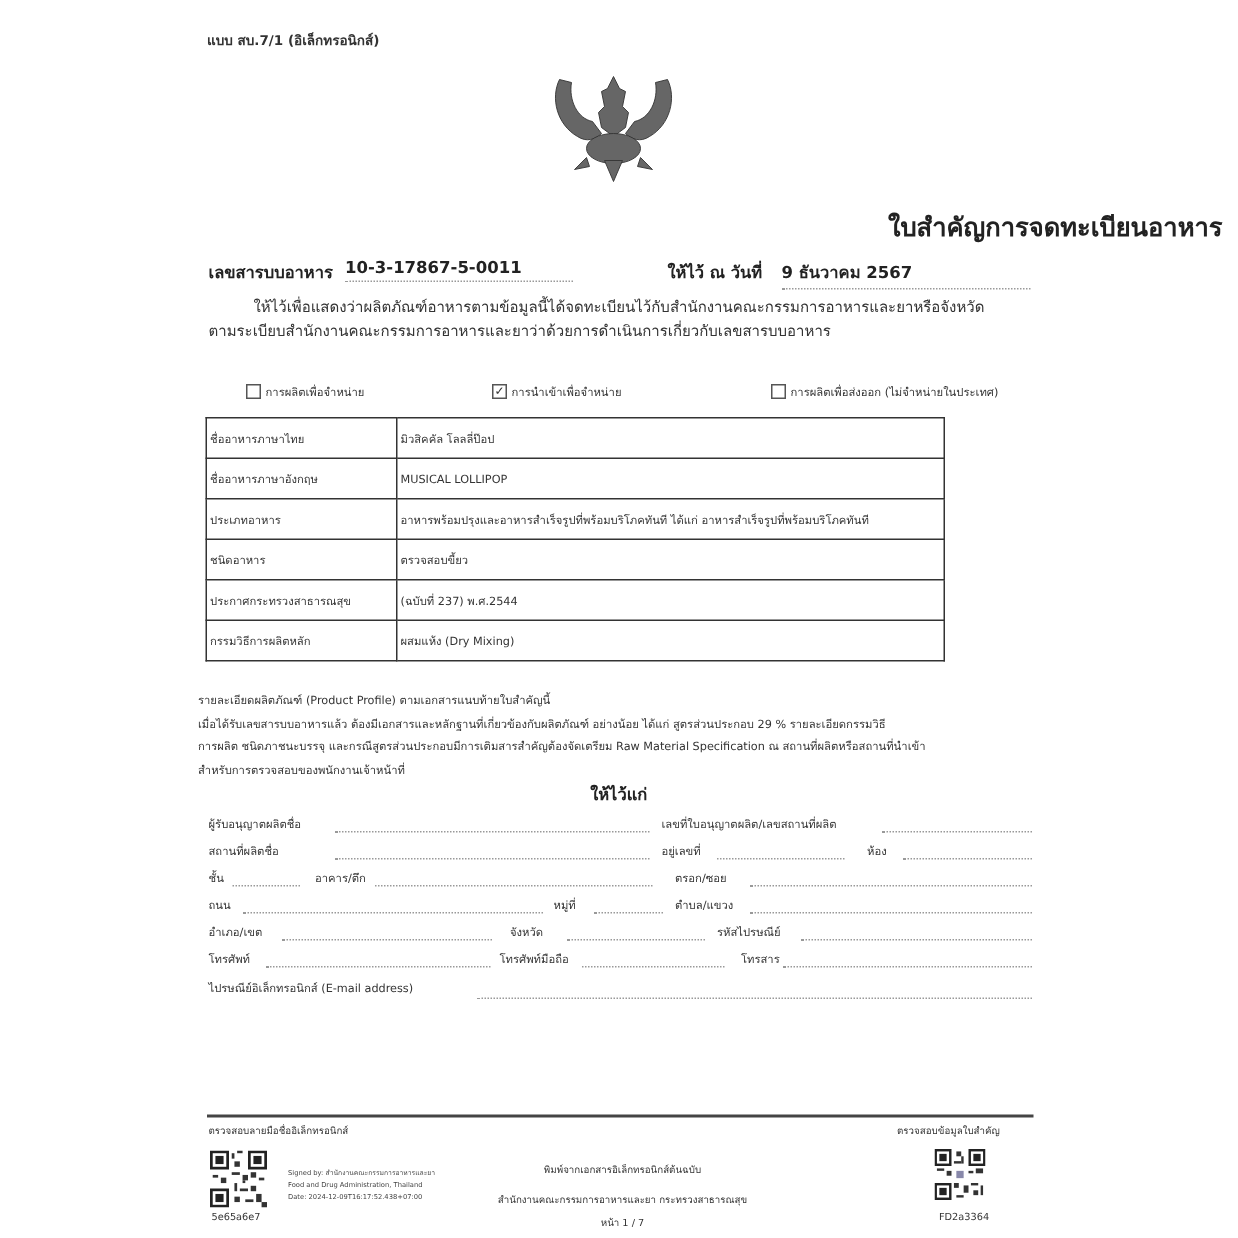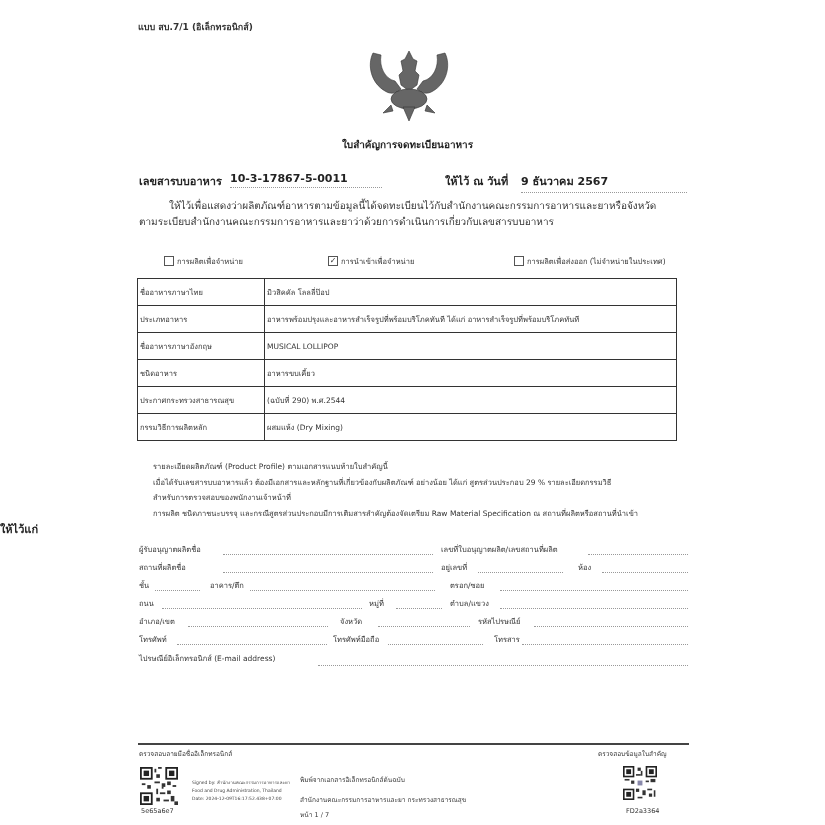--- a/index.html
+++ b/index.html
@@ -1,49 +1,49 @@
 <!DOCTYPE html>
 <html><head>
 <meta charset="utf-8">
 <style>
   html,body{margin:0;padding:0;background:#fff;}
   body{width:825px;height:825px;position:relative;overflow:hidden;
        font-family:"DejaVu Sans","Liberation Sans",sans-serif;color:#222;}
   .abs{position:absolute;}
   .form-code{left:138px;top:20px;font-size:9px;font-weight:bold;color:#333;}
   .emblem{left:363px;top:45px;width:92px;height:78px;}
-  .doc-title{left:0;width:815px;top:137px;text-align:center;font-size:10px;font-weight:bold;color:#222;}
+  .doc-title{left:0;width:815px;top:137px;text-align:right;font-size:17px;font-weight:bold;color:#222;}
   .reg-row{top:172px;font-size:11px;font-weight:bold;}
   .reg-label{left:139px;top:172px;}
   .reg-value{left:230px;top:172px;width:152px;border-bottom:1px dotted #999;padding-bottom:2px;}
   .date-label{left:445px;top:172px;}
   .date-value{left:521px;top:172px;width:166px;border-bottom:1px dotted #999;padding-bottom:2px;}
   .intro{left:139px;top:198px;width:550px;font-size:10px;line-height:16px;color:#333;}
   .intro p{margin:0;}
   .intro .indent{text-indent:30px;}
   .cbrow{top:255px;font-size:7.5px;color:#333;display:flex;align-items:center;}
   .cb{width:8px;height:8px;border:1px solid #555;display:inline-block;margin-right:3px;position:relative;font-size:8px;line-height:8px;text-align:center;}
-  table.info{position:absolute;left:137px;top:278px;width:540px;border-collapse:collapse;font-size:7.5px;color:#333;}
+  table.info{position:absolute;left:137px;top:278px;width:493px;border-collapse:collapse;font-size:7.5px;color:#333;}
   table.info td{border:1.5px solid #333;height:26px;padding:0 2px;vertical-align:middle;}
   table.info td.k{width:122px;}
-  .notes{left:153px;top:459px;width:552px;font-size:7.5px;line-height:15.5px;color:#333;}
+  .notes{left:132px;top:459px;width:552px;font-size:7.5px;line-height:15.5px;color:#333;}
   .notes p{margin:0;}
-  .give-title{left:0;width:825px;top:520px;font-size:11px;font-weight:bold;}
+  .give-title{left:0;width:825px;top:520px;text-align:center;font-size:11px;font-weight:bold;}
   .fl{position:absolute;font-size:7.5px;color:#333;}
   .dot{position:absolute;border-bottom:1px dotted #999;height:1px;}
   .rule{left:138px;top:743px;width:551px;height:1.5px;background:#444;}
   .foot-l{left:139px;top:749px;font-size:6.5px;color:#333;}
   .foot-r{left:598px;top:749px;font-size:6.5px;color:#333;}
   .qr{width:38px;height:38px;background:#fff;}
   .qr-l{left:140px;top:767px;}
   .qr-r{left:623px;top:766px;width:34px;height:34px;}
   .qr-code-l{left:141px;top:807px;font-size:6.5px;color:#333;}
   .qr-code-r{left:626px;top:807px;font-size:6.5px;color:#333;}
   .sign{left:192px;top:779px;font-size:4.5px;line-height:8px;color:#444;}
-  .center-foot{left:300px;width:230px;font-size:6.5px;color:#333;}
+  .center-foot{left:300px;width:230px;text-align:center;font-size:6.5px;color:#333;}
 </style>
 </head>
 <body>
 
 <div class="abs form-code">แบบ สบ.7/1 (อิเล็กทรอนิกส์)</div>
 
 <svg class="abs emblem" viewBox="0 0 92 78">
   <g fill="#666" stroke="#333" stroke-width="0.6">
     <path d="M10 8 C4 20 8 38 22 46 C28 50 34 48 38 44 L32 36 C22 34 16 22 18 10 Z"></path>
     <path d="M82 8 C88 20 84 38 70 46 C64 50 58 48 54 44 L60 36 C70 34 76 22 74 10 Z"></path>
@@ -80,47 +80,47 @@
   <span>การผลิตเพื่อส่งออก (ไม่จำหน่ายในประเทศ)</span>
 </div>
 
 <table class="info">
   <tbody>
       <tr>
     <td class="k">ชื่ออาหารภาษาไทย</td>
     <td>มิวสิคคัล โลลลี่ป๊อป</td>
   </tr>
   <tr>
+    <td class="k">ชื่ออาหารภาษาอังกฤษ</td>
+    <td>MUSICAL LOLLIPOP</td>
+  </tr>
+  <tr>
     <td class="k">ประเภทอาหาร</td>
     <td>อาหารพร้อมปรุงและอาหารสำเร็จรูปที่พร้อมบริโภคทันที ได้แก่ อาหารสำเร็จรูปที่พร้อมบริโภคทันที</td>
   </tr>
   <tr>
-    <td class="k">ชื่ออาหารภาษาอังกฤษ</td>
-    <td>MUSICAL LOLLIPOP</td>
-  </tr>
-  <tr>
     <td class="k">ชนิดอาหาร</td>
-    <td>อาหารขบเคี้ยว</td>
+    <td>ตรวจสอบขี้ยว</td>
   </tr>
   <tr>
     <td class="k">ประกาศกระทรวงสาธารณสุข</td>
-    <td>(ฉบับที่ 290) พ.ศ.2544</td>
+    <td>(ฉบับที่ 237) พ.ศ.2544</td>
   </tr>
   <tr>
     <td class="k">กรรมวิธีการผลิตหลัก</td>
     <td>ผสมแห้ง (Dry Mixing)</td>
   </tr>
 </tbody>
   </table>
 
 <div class="abs notes">
   <p>รายละเอียดผลิตภัณฑ์ (Product Profile) ตามเอกสารแนบท้ายใบสำคัญนี้</p>
   <p>เมื่อได้รับเลขสารบบอาหารแล้ว ต้องมีเอกสารและหลักฐานที่เกี่ยวข้องกับผลิตภัณฑ์ อย่างน้อย ได้แก่ สูตรส่วนประกอบ 29 % รายละเอียดกรรมวิธี</p>
+  <p>การผลิต ชนิดภาชนะบรรจุ และกรณีสูตรส่วนประกอบมีการเติมสารสำคัญต้องจัดเตรียม Raw Material Specification ณ สถานที่ผลิตหรือสถานที่นำเข้า</p>
   <p>สำหรับการตรวจสอบของพนักงานเจ้าหน้าที่</p>
-  <p>การผลิต ชนิดภาชนะบรรจุ และกรณีสูตรส่วนประกอบมีการเติมสารสำคัญต้องจัดเตรียม Raw Material Specification ณ สถานที่ผลิตหรือสถานที่นำเข้า</p>
 </div>
 
 <div class="abs give-title">ให้ไว้แก่</div>
 
 <div class="fl" style="left:139px;top:543px;">ผู้รับอนุญาตผลิตชื่อ</div>
 <div class="dot" style="left:223px;top:553px;width:210px;"></div>
 <div class="fl" style="left:441px;top:543px;">เลขที่ใบอนุญาตผลิต/เลขสถานที่ผลิต</div>
 <div class="dot" style="left:588px;top:553px;width:100px;"></div>
 
 <div class="fl" style="left:139px;top:561px;">สถานที่ผลิตชื่อ</div>

